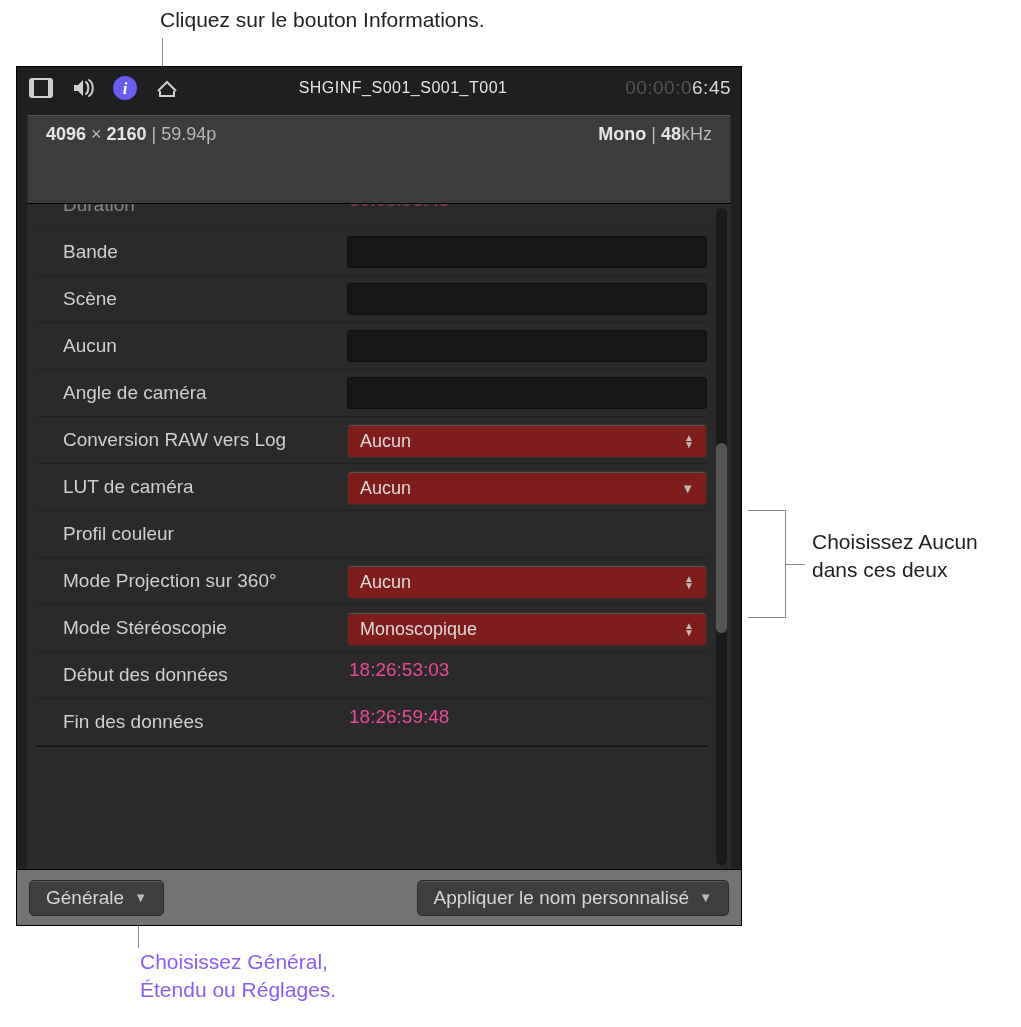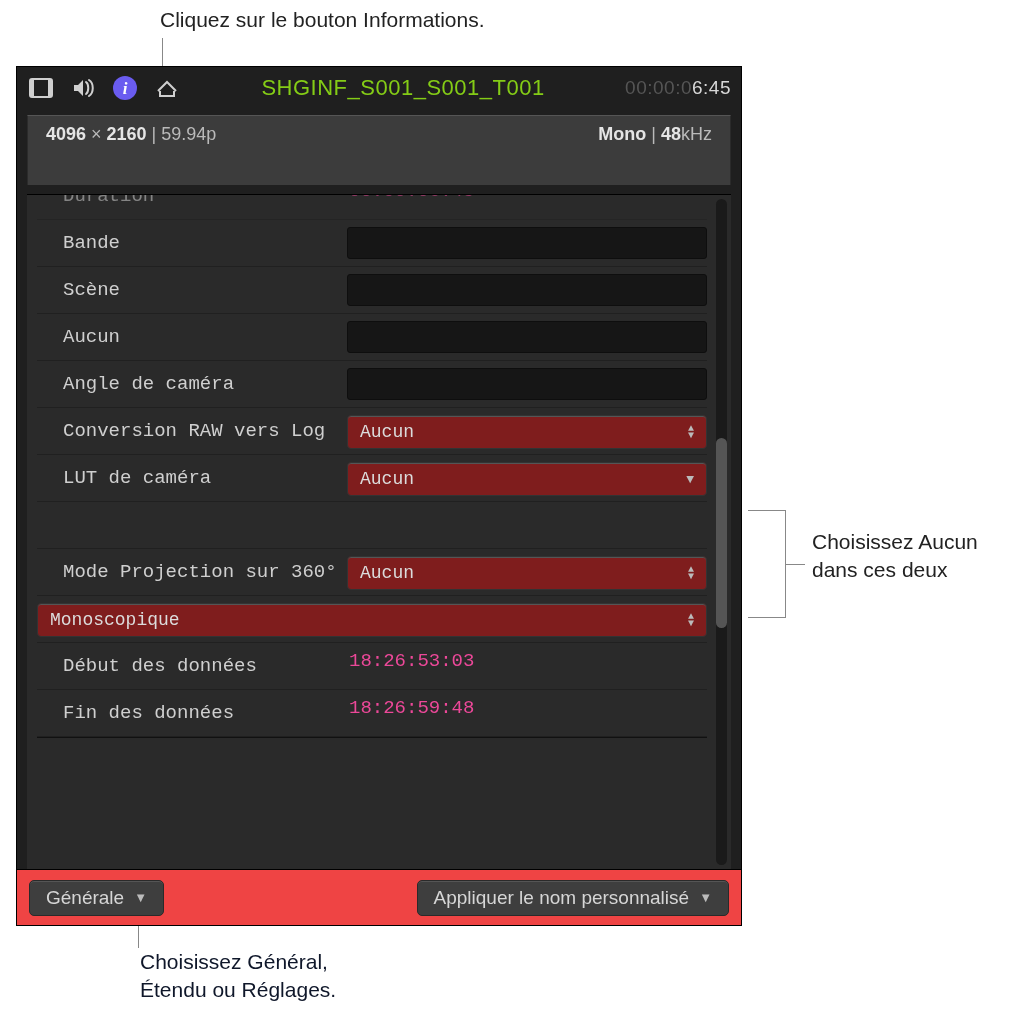--- a/index.html
+++ b/index.html
@@ -44,21 +44,21 @@
   .toolbar {
     height: 42px;
     display: flex;
     align-items: center;
     padding: 0 10px;
     gap: 14px;
     color: #c9c9c9;
     background: #1f1f1f;
   }
   .toolbar .spacer { flex: 1; }
-  .clip-name { font-size: 22px; color: #84cc16; letter-spacing: 0.5px;}
+  .clip-name { font-size: 16px; color: #e5e5e5; letter-spacing: 0.5px;}
   .timecode {
     font-size: 19px;
     color: #555;
     letter-spacing: 0.5px;
   }
   .timecode .hl { color: #d7d7d7; text-align: right; }
   .icon-btn {
     width: 28px; height: 28px;
     display: flex; align-items: center; justify-content: center;
     color: #cfcfcf;
@@ -70,42 +70,41 @@
     border-radius: 50%;
     display: flex; align-items: center; justify-content: center;
   }
   .info-dot span {
     color: #fff; font-family: Georgia, serif; font-style: italic;
     font-weight: bold; font-size: 17px; line-height: 1;
   }
   
   .res-strip {
     margin: 6px 10px 0 10px;
-    height: 70px;
+    height: 88px;
     background: #3c3c3c;
     border-top: 1px solid #555;
     border-left: 1px solid #2b2b2b;
     border-right: 1px solid #2b2b2b;
     padding: 8px 18px 8px 18px;
     color: #bababa;
     font-size: 18px;
   }
   .res-strip .left b, .res-strip .right b { color: #e5e5e5; font-weight: 600;}
   .res-strip .row {
     display: flex; justify-content: space-between;
   }
   
   .scrollbody {
-    margin: 9px 10px 0 10px;
+    margin: 0 10px 0 10px;
     flex: 1;
     background: #2a2a2a;
     position: relative;
     overflow: hidden;
     border-top: 1px solid #000;
-    font-family: Liberation Mono, monospace;
   }
   .scrollbody .tracks {
     position: absolute;
     right: 4px; top: 4px;
     width: 11px; height: calc(100% - 8px);
     background: #1a1a1a;
     border-radius: 6px;
   }
   .scrollbody .thumb {
     position: absolute;
@@ -168,21 +167,21 @@
     display:flex; flex-direction:column; line-height:7px; font-size:10px; color:#bbb;
   }
   .cut-row {
     border-top: 1px solid #111;
     height: 16px;
   }
 
   
   .footer {
     height: 56px;
-    background: #ef4444;
+    background: #737373;
     border-top: 1px solid #000;
     display:flex; align-items:center;
     padding: 0 12px;
     gap: 12px;
   }
   .footer .spacer { flex:1; }
   .footer .btn {
     background: #3e3e3e;
     border: 1px solid #2a2a2a;
     border-radius: 5px;
@@ -221,21 +220,21 @@
     width:20px; height:1px; background:#888;
   }
 
   
   .bottom-callout {
     position: absolute;
     left: 140px;
     top: 948px;
     font-size: 21px;
     line-height: 1.35;
-    color: #0f172a;
+    color: #8b5cf6;
   }
   .bottom-callout .line {
     position:absolute;
     left:-2px; top:-22px;
     width:1px; height:22px; background:#888;
   }
 </style>
 </head>
 <body>
 
@@ -345,37 +344,39 @@
         <div class="label">LUT de caméra</div>
         <div class="field">
           <div class="popup">
             <span>Aucun</span>
             <span class="chev">▼</span>
           </div>
         </div>
       </div>
 
       <div class="rowline">
+        <div class="label">Profil couleur</div>
         <div class="field readonly"></div>
       </div>
 
       <div class="rowline">
         <div class="label">Mode Projection sur 360°</div>
         <div class="field">
           <div class="popup">
             <span>Aucun</span>
             <span class="updown">
                 <span>▲</span>
                 <span>▼</span>
               </span>
           </div>
         </div>
       </div>
 
       <div class="rowline">
+        <div class="label">Mode Stéréoscopie</div>
         <div class="field">
           <div class="popup">
             <span>Monoscopique</span>
             <span class="updown">
                 <span>▲</span>
                 <span>▼</span>
               </span>
           </div>
         </div>
       </div>

